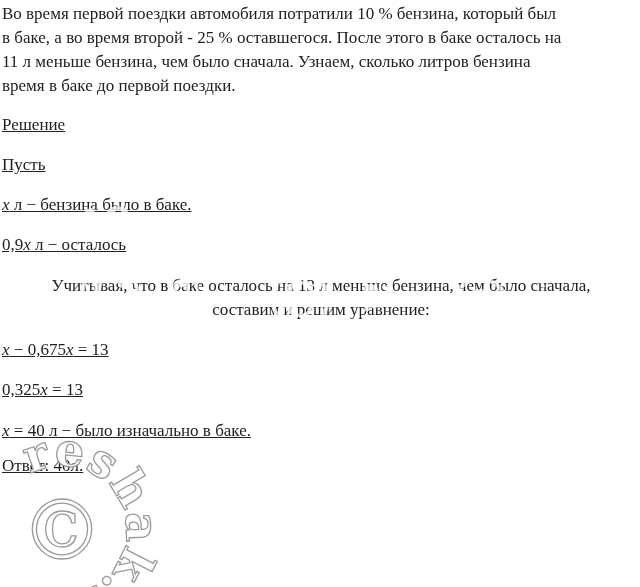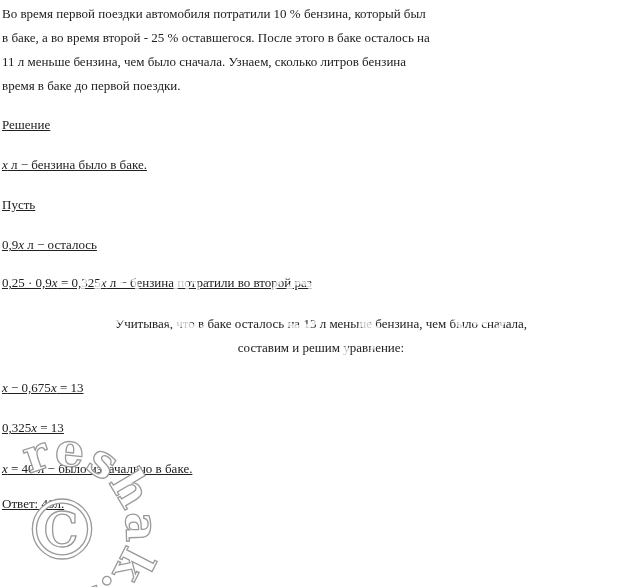--- a/index.html
+++ b/index.html
@@ -6,21 +6,21 @@
   body {
     width: 640px; height: 587px;
     background: #ffffff;
     overflow: hidden;
     position: relative;
     font-family: "Liberation Serif", "DejaVu Serif", serif;
     color: #212121;
   }
   .page { padding: 2px 0 0 2px; width: 638px; }
   .pline, .line {
-    font-size: 13px;
+    font-size: 17px;
     line-height: 24px;
     white-space: nowrap;
     margin: 0;
   }
   .line { margin-top: 16px; text-decoration: underline; }
   .mt15 { margin-top: 15px; }
   .mt14 { margin-top: 14px; }
   .mt17 { margin-top: 17px; }
   .mt11 { margin-top: 11px; }
   .note { margin-top: 17px; text-align: center; }
@@ -50,25 +50,24 @@
 
   <div class="problem">
     <p class="pline">Во время первой поездки автомобиля потратили 10 % бензина, который был</p>
     <p class="pline">в баке, а во время второй - 25 % оставшегося. После этого в баке осталось на</p>
     <p class="pline">11 л меньше бензина, чем было сначала. Узнаем, сколько литров бензина</p>
     <p class="pline">время в баке до первой поездки.</p>
   </div>
 
   <p class="line mt15">Решение</p>
 
+  <p class="line">Пусть</p>
+
   <p class="line"><i>x</i> л − бензина было в баке.</p>
-
-  <p class="line">Пусть</p>
   <p class="line">0,9<i>x</i> л − осталось</p>
-  <p class="line mt14">0,25 · 0,9<i>x</i> = 0,325<i>x</i> л − бензина потратили во второй раз</p>
 
   <div class="note">
     <p class="pline">Учитывая, что в баке осталось на 13 л меньше бензина, чем было сначала,</p>
     <p class="pline">составим и решим уравнение:</p>
   </div>
 
   <p class="line"><i>x</i> − 0,675<i>x</i> = 13</p>
   <p class="line">0,325<i>x</i> = 13</p>
   <p class="line mt17"><i>x</i> = 40 л − было изначально в баке.</p>
 

